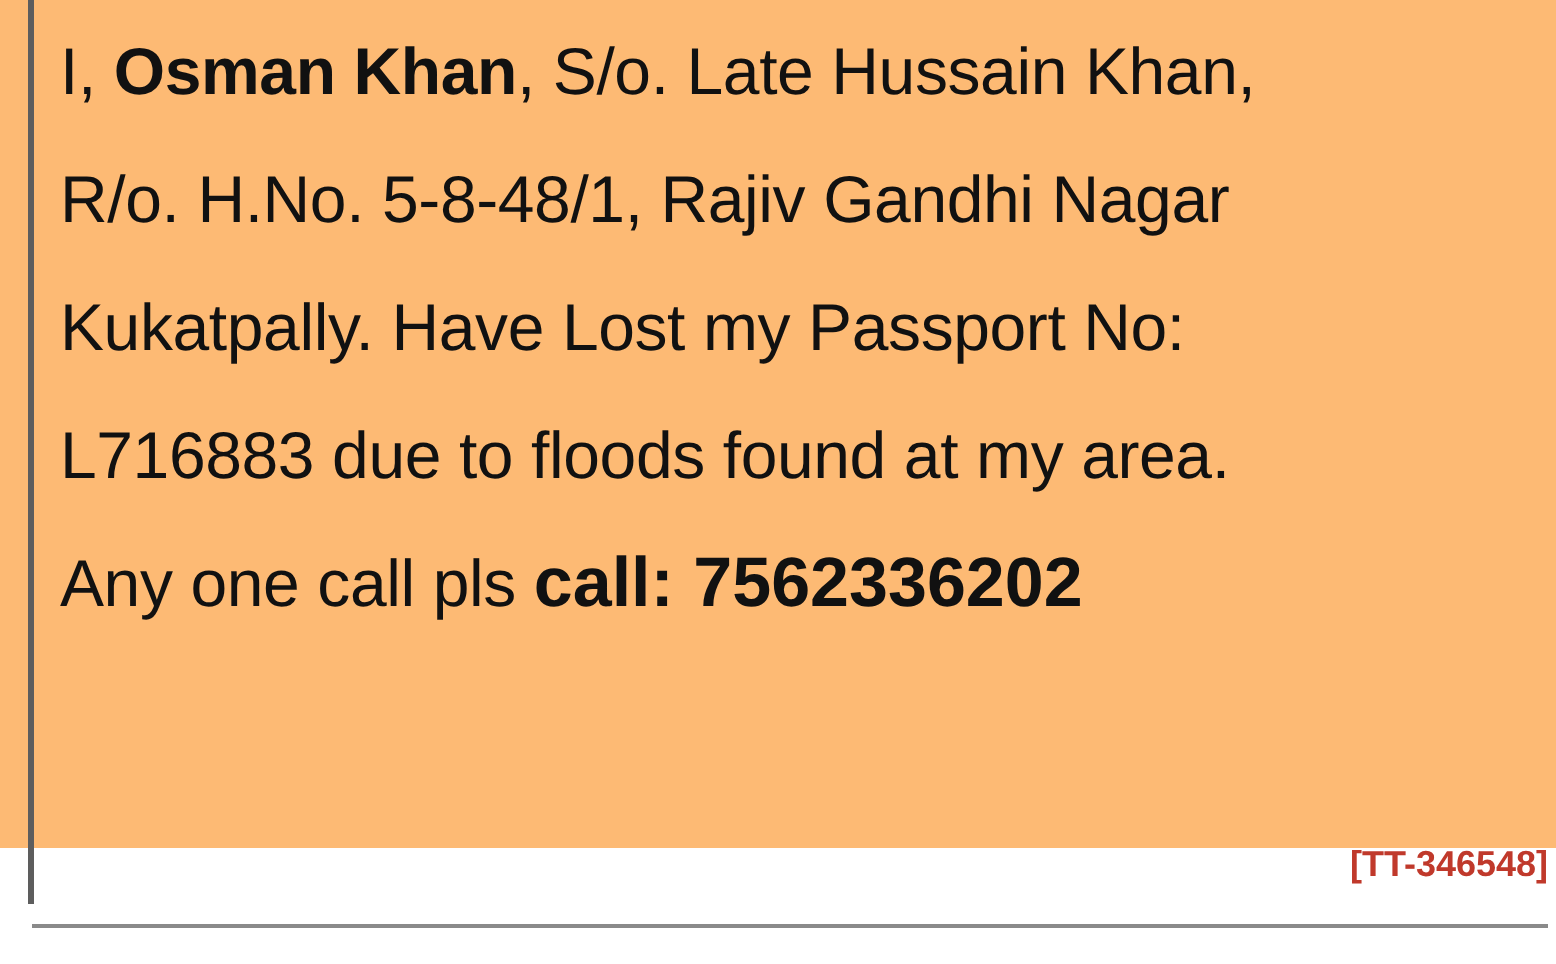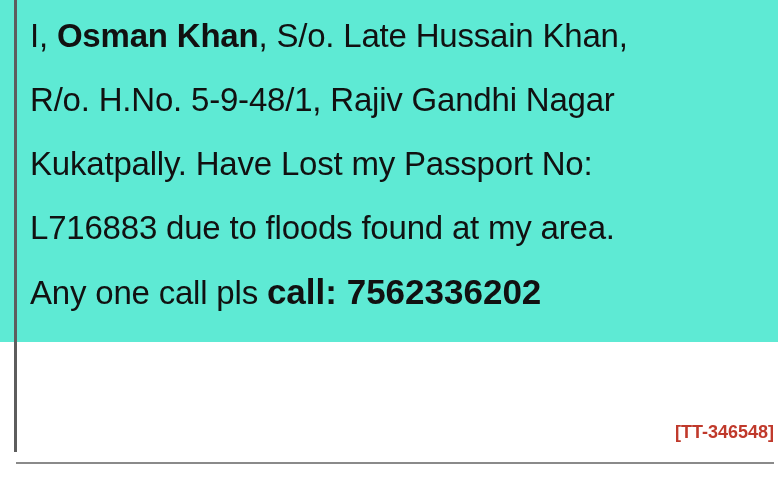--- a/index.html
+++ b/index.html
@@ -9,22 +9,22 @@
   }
   body {
     width: 778px;
     height: 482px;
     font-family: "Liberation Sans", sans-serif;
     overflow: hidden;
   }
   .clipping {
     position: relative;
     width: 778px;
-    height: 342px;
-    background: #5eead4;
+    height: 424px;
+    background: #fdba74;
     box-sizing: border-box;
   }
   
   .left-rule {
     position: absolute;
     left: 14px;
     top: 0px;
     width: 3px;
     height: 452px;
     background: #5d5d5d;
@@ -76,21 +76,21 @@
 <div class="clipping">
 
   <div class="left-rule"></div>
 
   <div class="ad-body">
 
     <div class="ad-line">
       <span>I, </span><b>Osman Khan</b><span>, S/o. Late Hussain Khan,</span>
     </div>
 
-    <div class="ad-line">R/o. H.No. 5-9-48/1, Rajiv Gandhi Nagar</div>
+    <div class="ad-line">R/o. H.No. 5-8-48/1, Rajiv Gandhi Nagar</div>
 
     <div class="ad-line">Kukatpally. Have Lost my Passport No:</div>
 
     <div class="ad-line">L716883 due to floods found at my area.</div>
 
     <div class="ad-line">
       <span>Any one call pls </span><b class="big-phone">call: 7562336202</b>
     </div>
 
   </div>

